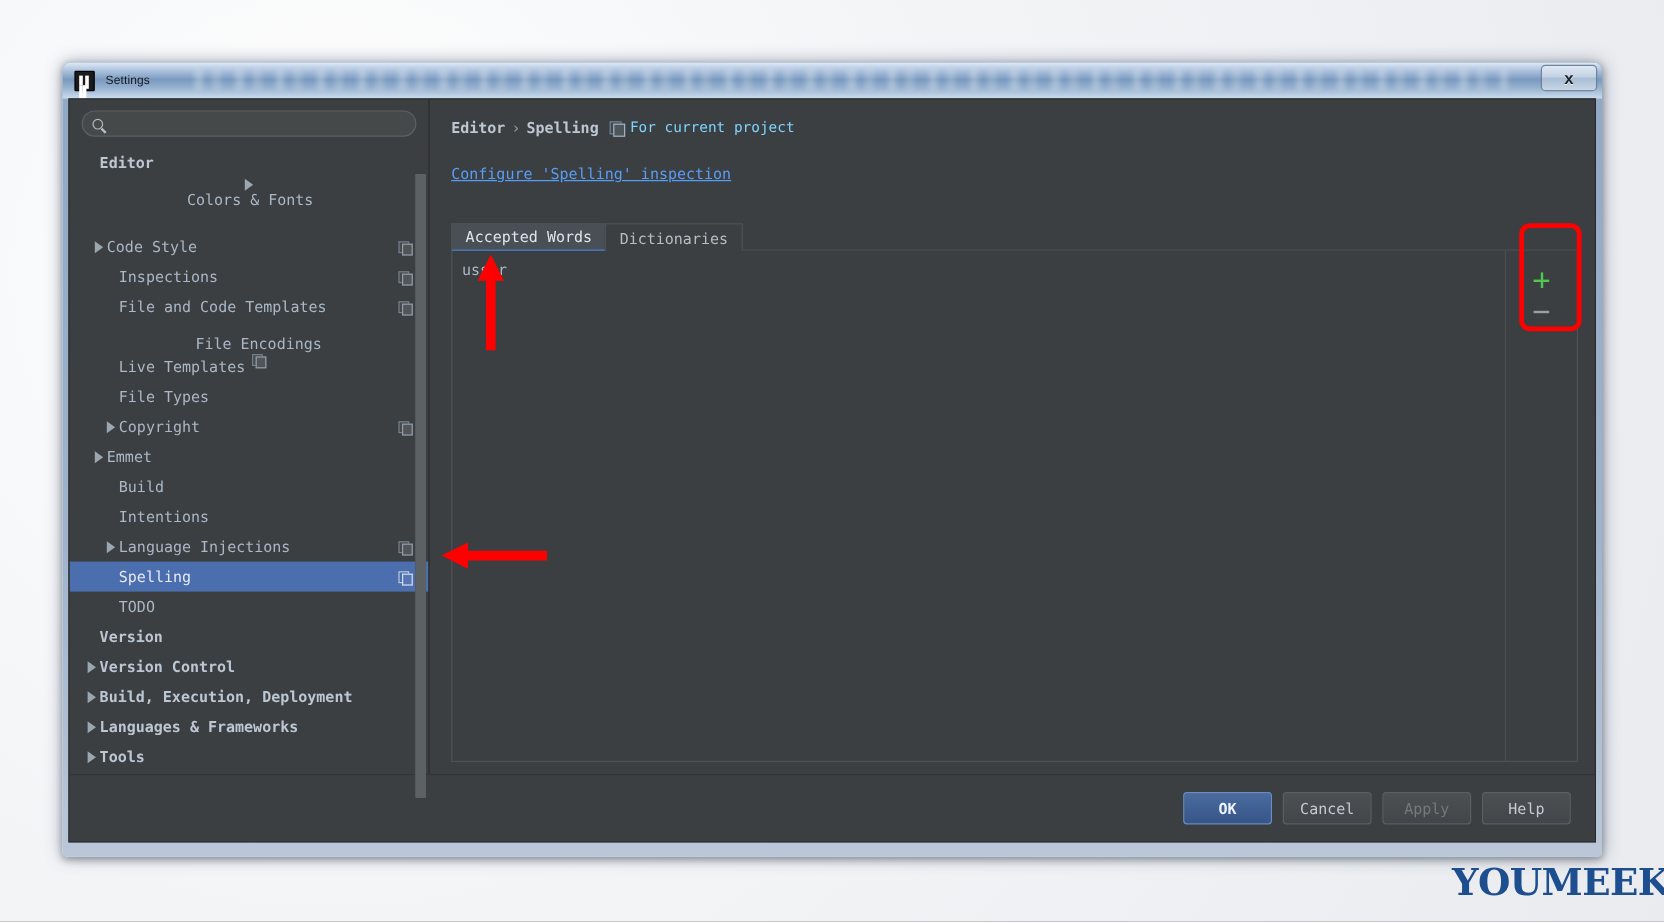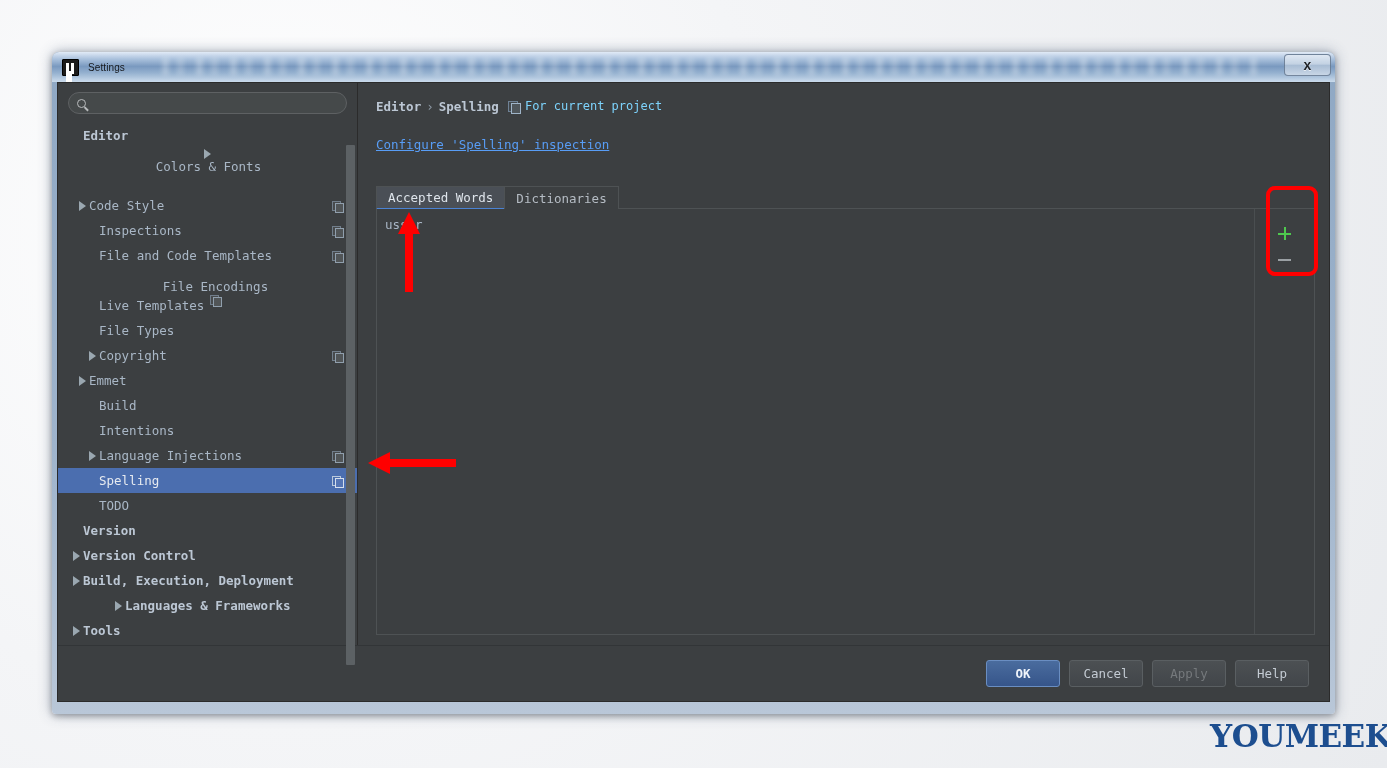--- a/index.html
+++ b/index.html
@@ -489,21 +489,21 @@
               <span class="label">Version</span>
             </div>
             <div class="tree-row bold" style="padding-left: 14px;">
               <span class="arrow has"></span>
               <span class="label">Version Control</span>
             </div>
             <div class="tree-row bold" style="padding-left: 14px;">
               <span class="arrow has"></span>
               <span class="label">Build, Execution, Deployment</span>
             </div>
-            <div class="tree-row bold" style="padding-left: 14px; margin-left: 42px;">
+            <div class="tree-row bold" style="padding-left: 14px;">
               <span class="arrow has"></span>
               <span class="label">Languages &amp; Frameworks</span>
             </div>
             <div class="tree-row bold" style="padding-left: 14px;">
               <span class="arrow has"></span>
               <span class="label">Tools</span>
             </div>
             <div class="tree-row bold" style="padding-left: 20px;">
               <span class="arrow has"></span>
               <span class="label">JRebel</span>

